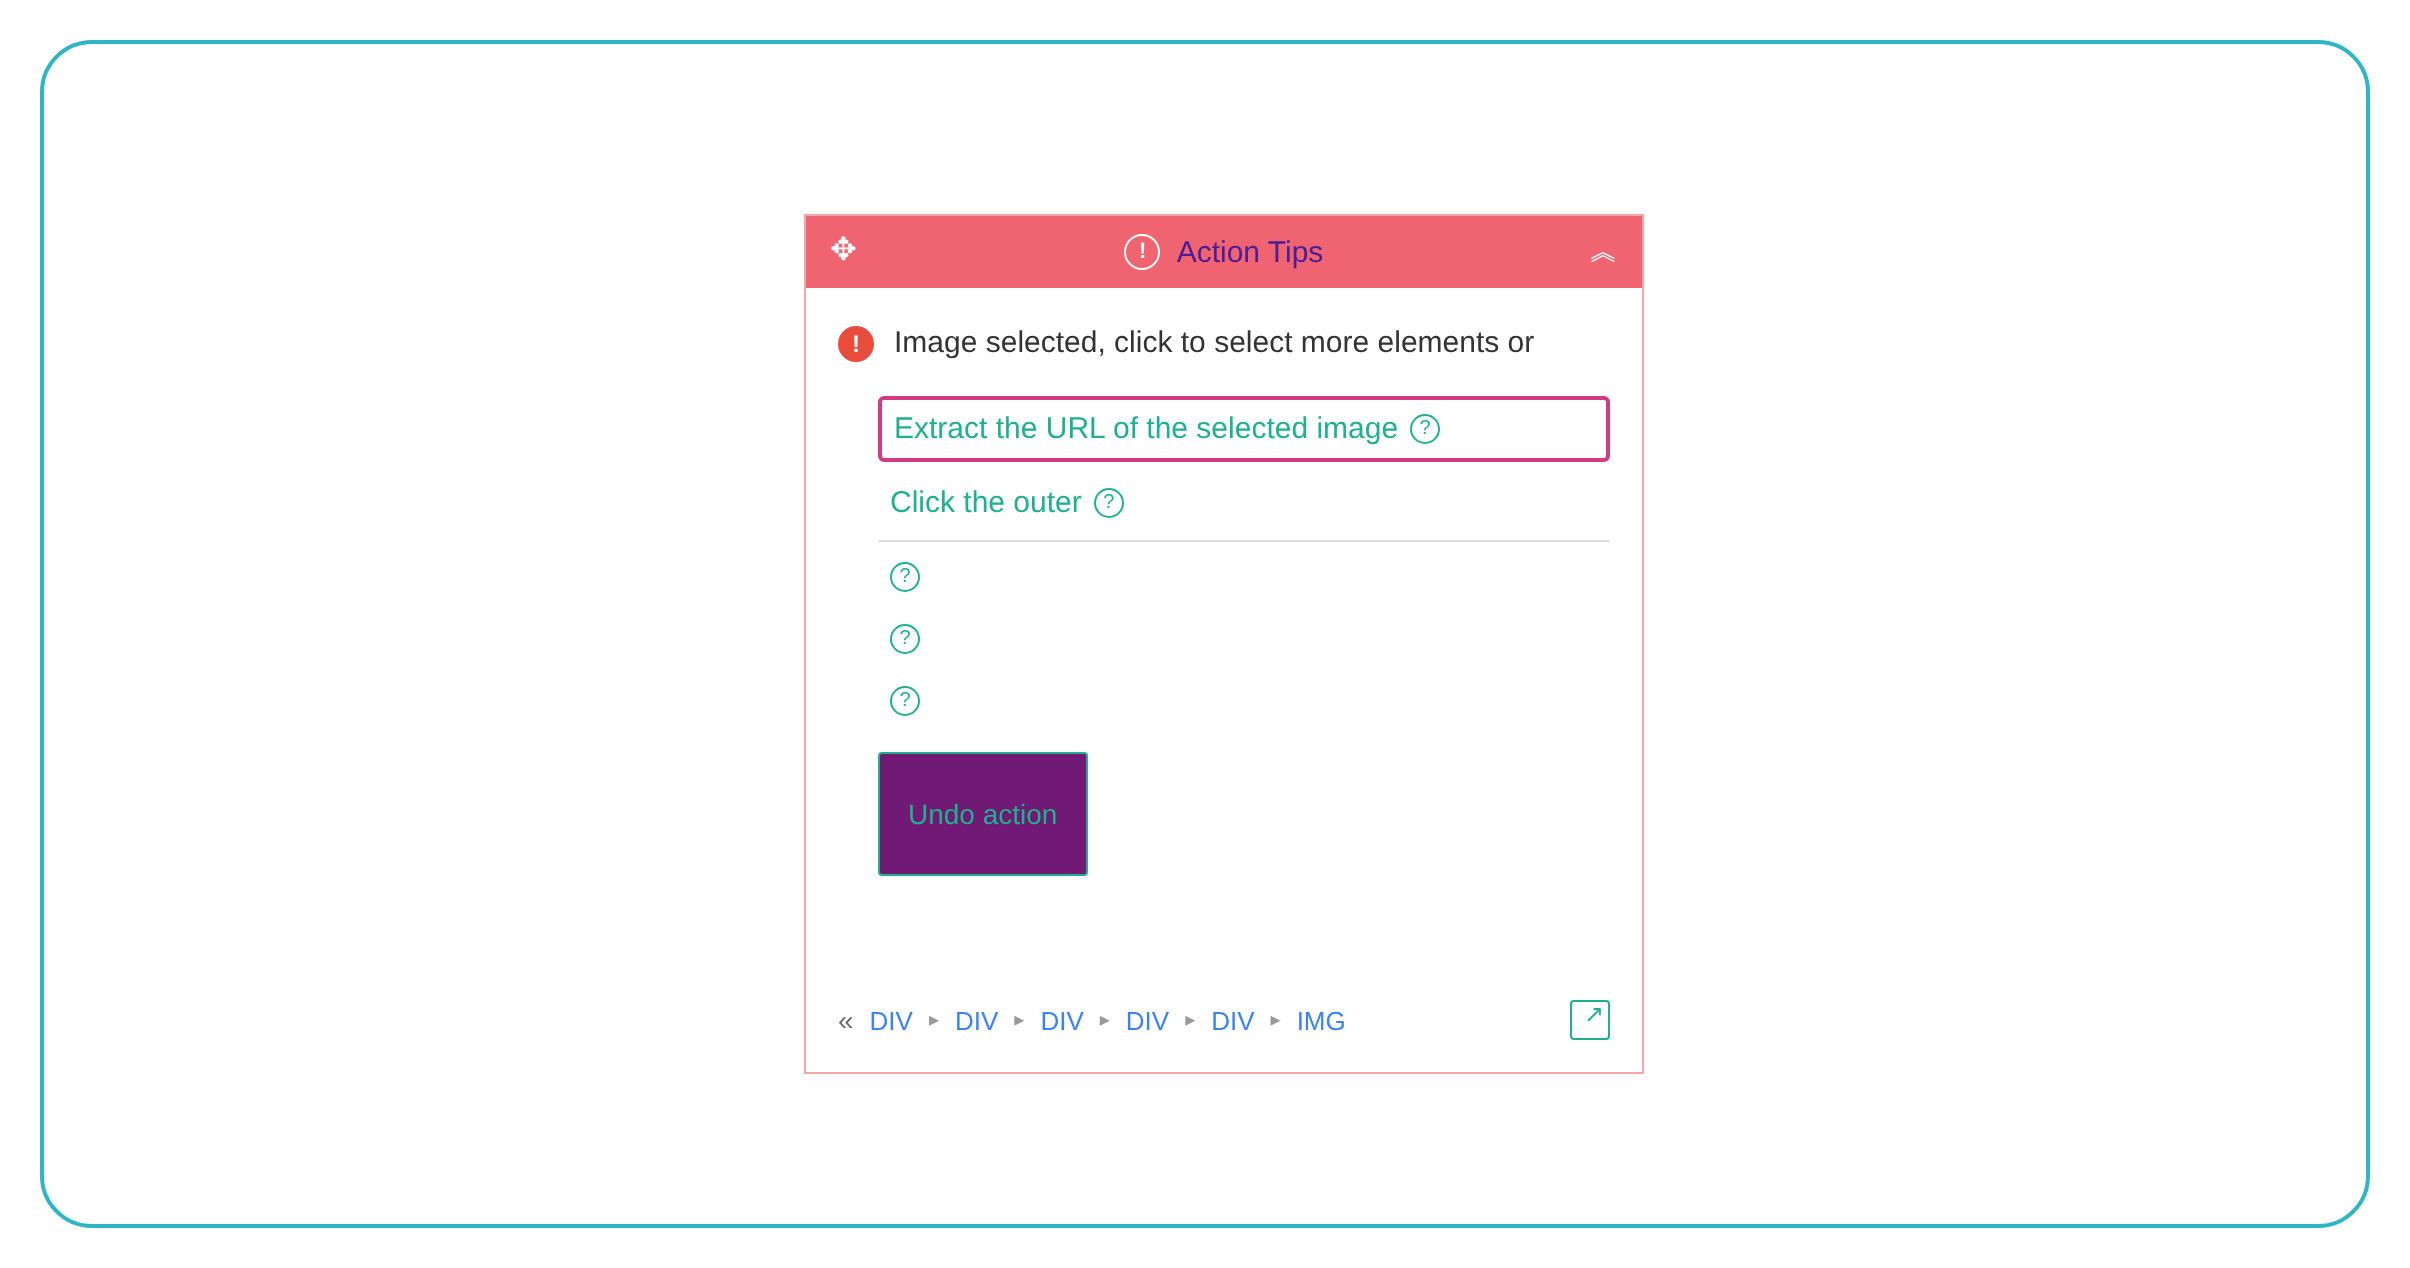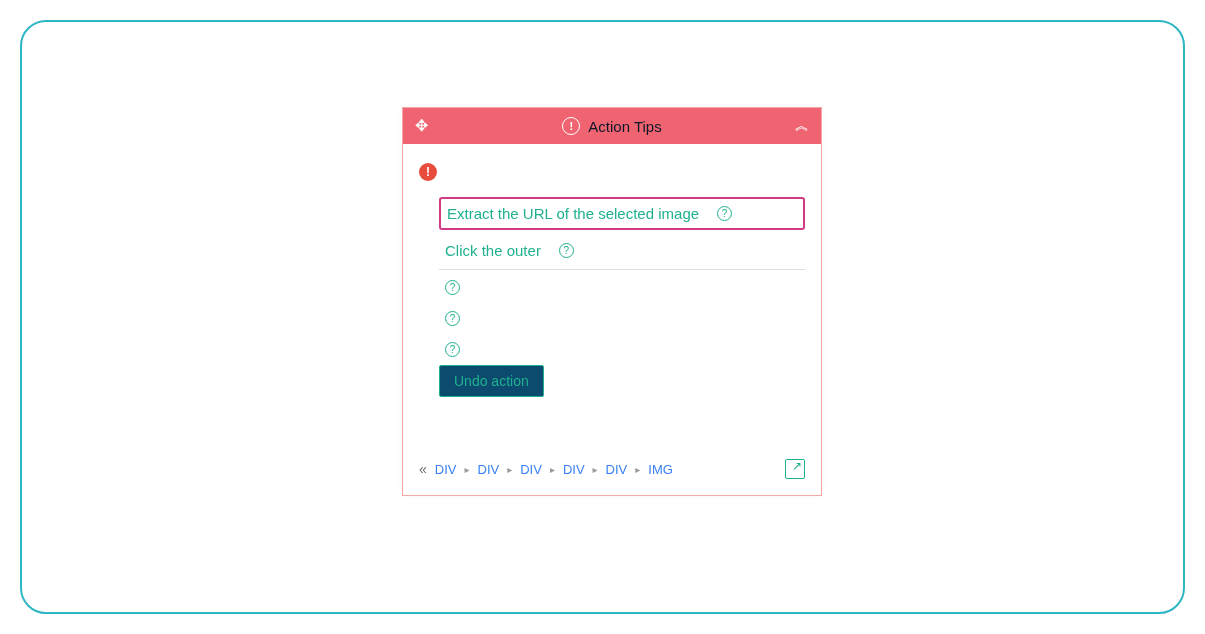--- a/index.html
+++ b/index.html
@@ -28,21 +28,21 @@
     align-items: center;
     position: relative;
     padding: 0 12px;
   }
   .header-title-wrap {
     position:absolute; left:0; right:0;
     display:flex; align-items:center; justify-content:center;
     gap:8px;
     pointer-events:none;
   }
-  .header-title { font-size: 15px; color:#0f172a; }
+  .header-title { font-size: 15px; color:#4c1d95; }
   .move-icon {
     width: 18px; height: 18px; position: relative;
   }
   .move-icon::before {
     content:"✥"; color:#fff; font-size:16px; line-height:18px;
   }
   .info-circle {
     width:18px; height:18px; border:1.5px solid #fff; border-radius:50%;
     display:inline-flex; align-items:center; justify-content:center;
     font-size:11px; font-weight:bold;
@@ -68,21 +68,21 @@
   }
   .status-text {
     color:#333; font-size:15px; line-height:1.35;
   }
 
   .actions { padding-left: 20px; }
   .action-item {
     color:#1fb18f;
     font-size:15px;
     padding:8px 6px;
-    display:flex; align-items:center; gap:18px;
+    display:flex; align-items:center; gap:6px;
     cursor:pointer;
   }
   .action-item.highlighted {
     border:2.5px solid #d23a86;
     border-radius:3px;
     padding:6px 6px;
     margin-bottom:4px;
     margin-top:2px;
   }
   .help-circle {
@@ -93,24 +93,25 @@
   }
   .sep {
     border-top:1px solid #ddd;
     margin: 2px 0 2px 0;
   }
   .undo-btn {
     display:inline-block;
     border:1.5px solid #1fb18f;
     color:#1fb18f;
     font-size:14px;
-    padding:7px 14px;
+    padding:22px 14px;
     border-radius:2px;
+    margin-top:10px;
     cursor:pointer;
-    background:#0c4a6e;
+    background:#701a75;
   }
 
   .breadcrumb-row {
     display:flex; align-items:center;
     padding: 12px 16px 16px 16px;
     gap:8px;
     color:#6a6a6a;
     font-size:13px;
     margin-top:40px;
   }
@@ -145,20 +146,21 @@
         <span class="info-circle">!</span>
         <span class="header-title">Action Tips</span>
       </div>
       <span class="collapse-icon">︽</span>
     </div>
 
     <div class="panel-body">
 
       <div class="status-row">
         <span class="status-badge">!</span>
+        <span class="status-text">Image selected, click to select more elements or</span>
       </div>
 
       <div class="actions">
 
         <div class="action-item highlighted">
           <span>Extract the URL of the selected image</span>
           <span class="help-circle">?</span>
         </div>
 
         <div class="action-item">

